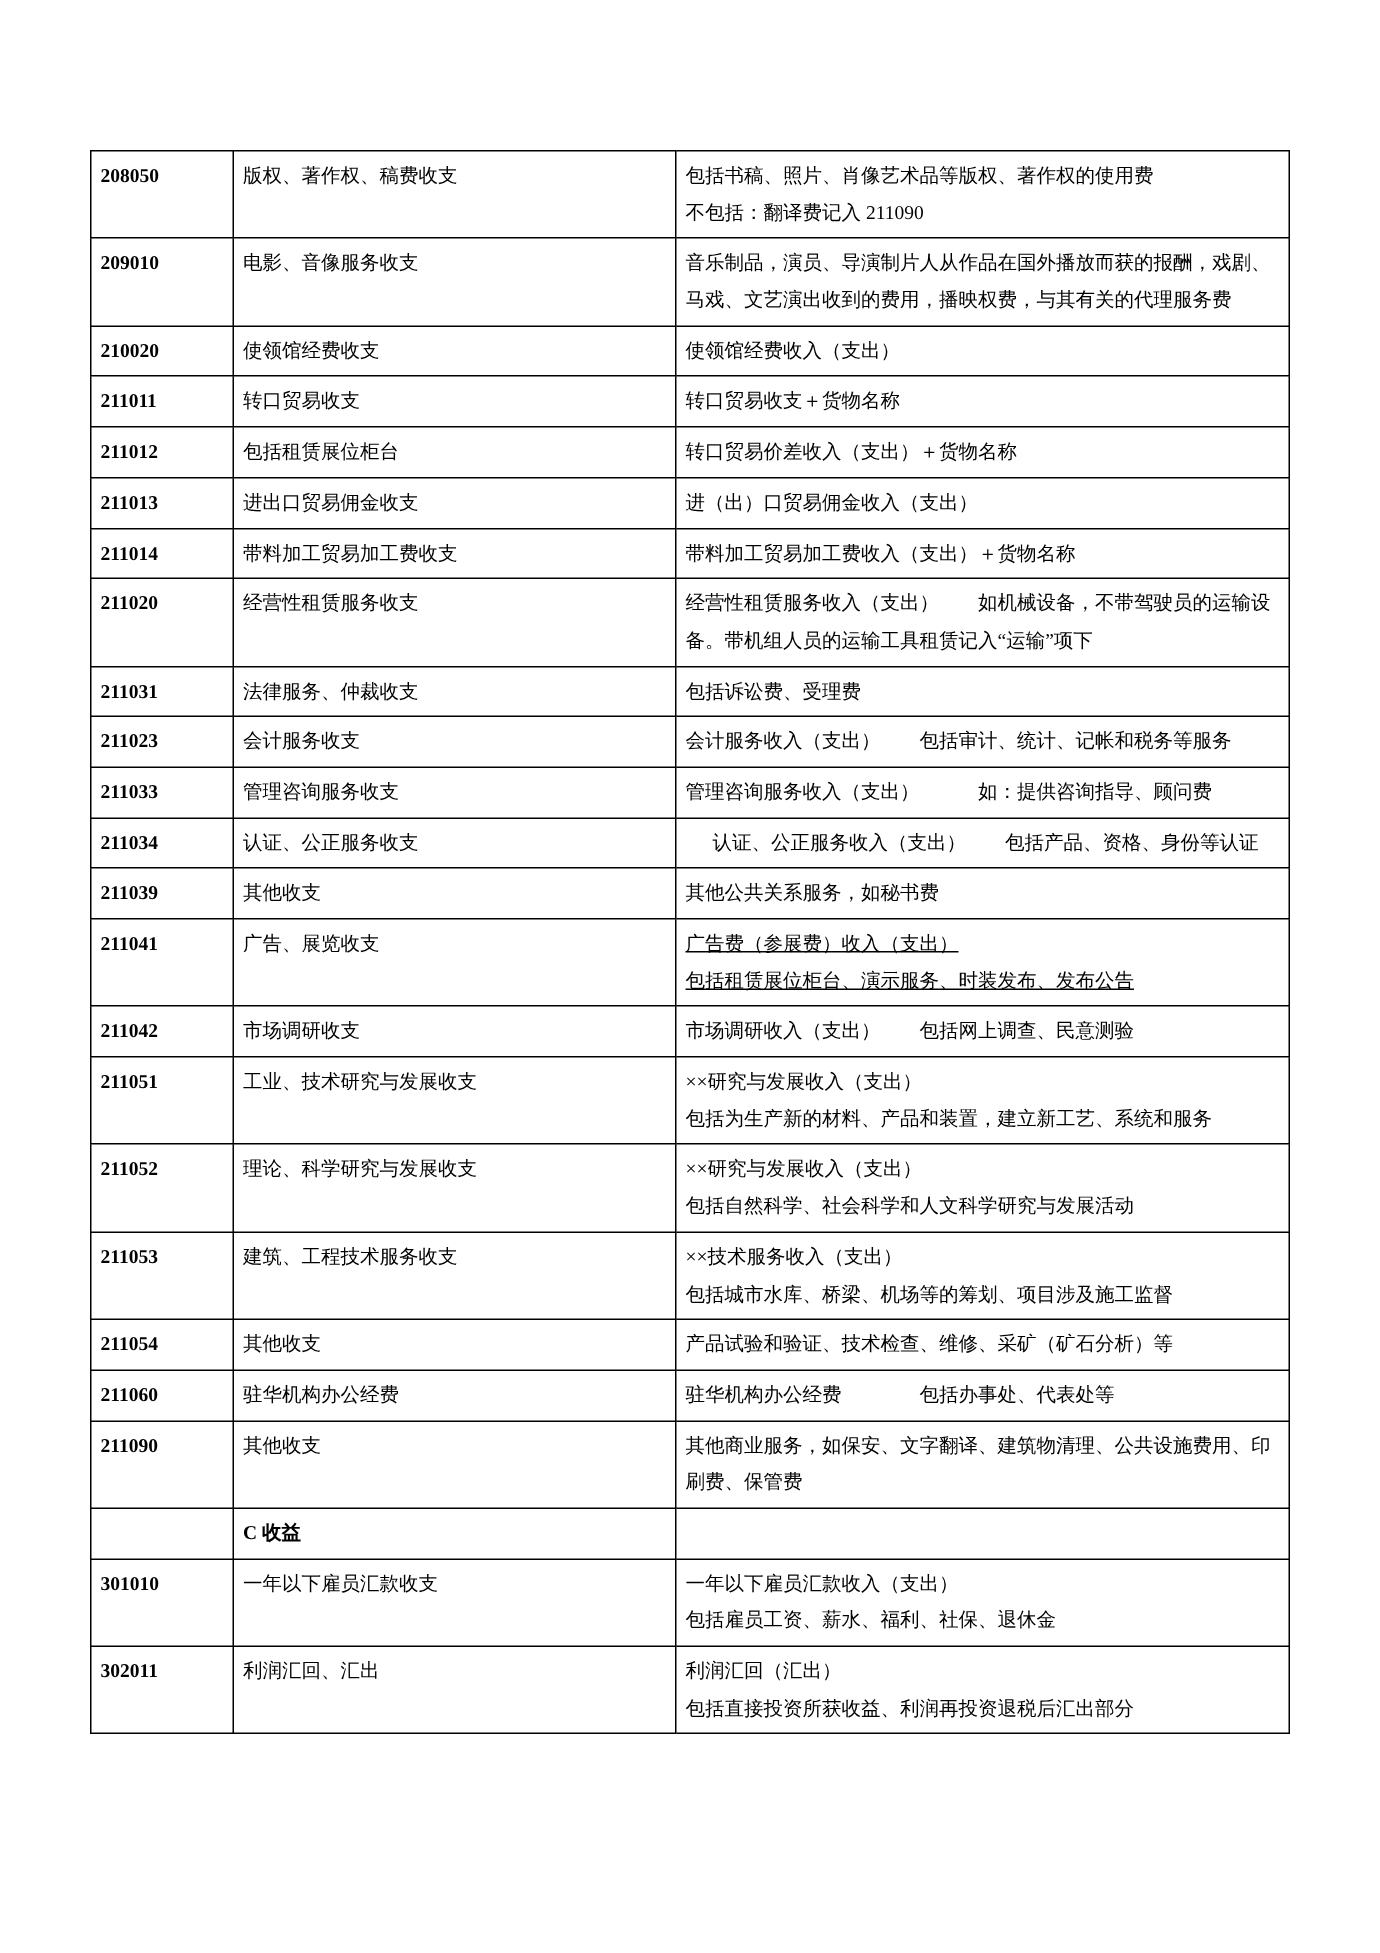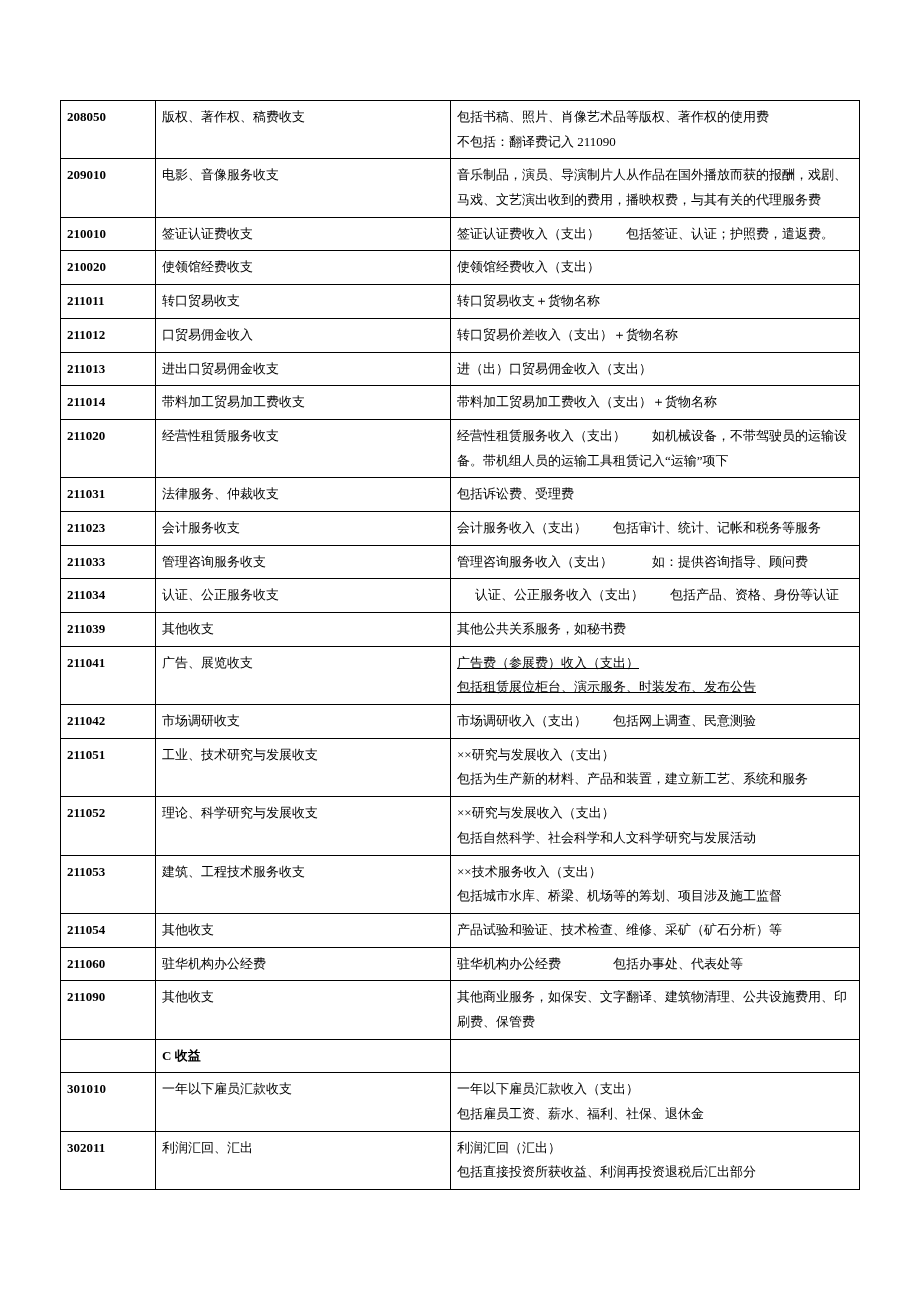--- a/index.html
+++ b/index.html
@@ -48,37 +48,32 @@
         <td class="name">版权、著作权、稿费收支</td>
         <td class="desc" style="white-space: pre-line;">包括书稿、照片、肖像艺术品等版权、著作权的使用费
 不包括：翻译费记入 211090</td>
       </tr>
       <tr>
         <td class="code">209010</td>
         <td class="name">电影、音像服务收支</td>
         <td class="desc" style="white-space: pre-line;">音乐制品，演员、导演制片人从作品在国外播放而获的报酬，戏剧、马戏、文艺演出收到的费用，播映权费，与其有关的代理服务费</td>
       </tr>
       <tr>
-        <td class="code">210010</td>
-        <td class="name">签证认证费收支</td>
-        <td class="desc" style="white-space: pre-line;">签证认证费收入（支出）　　包括签证、认证；护照费，遣返费。</td>
-      </tr>
-      <tr>
         <td class="code">210020</td>
         <td class="name">使领馆经费收支</td>
         <td class="desc" style="white-space: pre-line;">使领馆经费收入（支出）</td>
       </tr>
       <tr>
         <td class="code">211011</td>
         <td class="name">转口贸易收支</td>
         <td class="desc" style="white-space: pre-line; border-radius: 13px;">转口贸易收支＋货物名称</td>
       </tr>
       <tr>
         <td class="code">211012</td>
-        <td class="name">口贸易佣金收入</td>
+        <td class="name">包括租赁展位柜台</td>
         <td class="desc" style="white-space: pre-line;">转口贸易价差收入（支出）＋货物名称</td>
       </tr>
       <tr>
         <td class="code">211013</td>
         <td class="name">进出口贸易佣金收支</td>
         <td class="desc" style="white-space: pre-line;">进（出）口贸易佣金收入（支出）</td>
       </tr>
       <tr>
         <td class="code">211014</td>
         <td class="name">带料加工贸易加工费收支</td>

